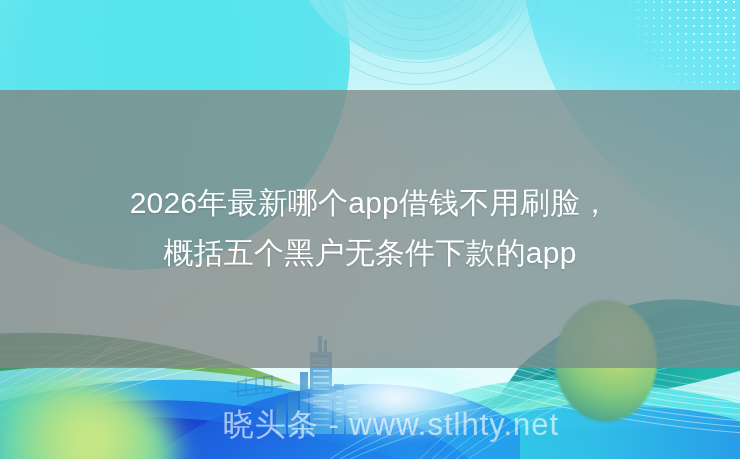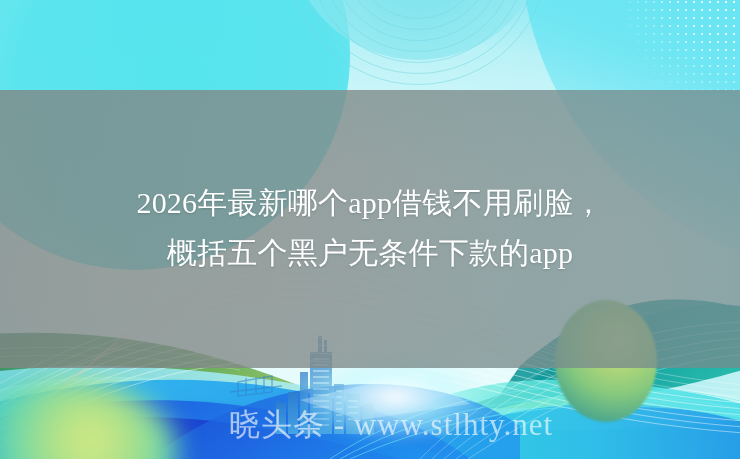--- a/index.html
+++ b/index.html
@@ -2,21 +2,21 @@
 <html><head>
 <meta charset="utf-8">
 <style>
   html,body{margin:0;padding:0;background:#fff;}
   *{box-sizing:border-box;}
 
   #stage{
     position:relative;
     width:740px;height:459px;
     overflow:hidden;
-    font-family:Liberation Serif, serif;
+    font-family:Liberation Sans, sans-serif;
     background:#9fe9ef;
   }
 
   .layer{position:absolute;inset:0;}
 
   
   #sky{
     background:
       radial-gradient(130% 90% at 50% 62%, #eafcfd 0%, #e6fbfc 28%, #b9f2f7 58%, #7fe5ef 78%, #63dff0 100%);
   }

